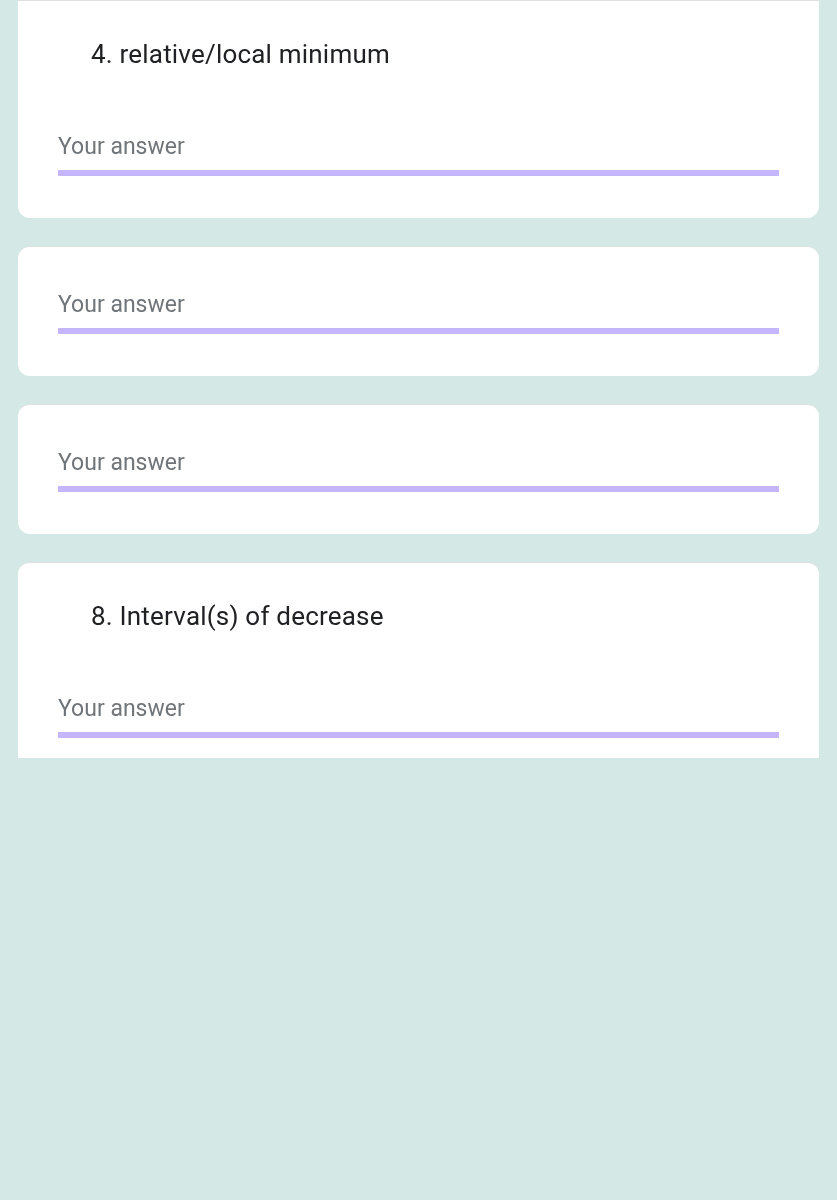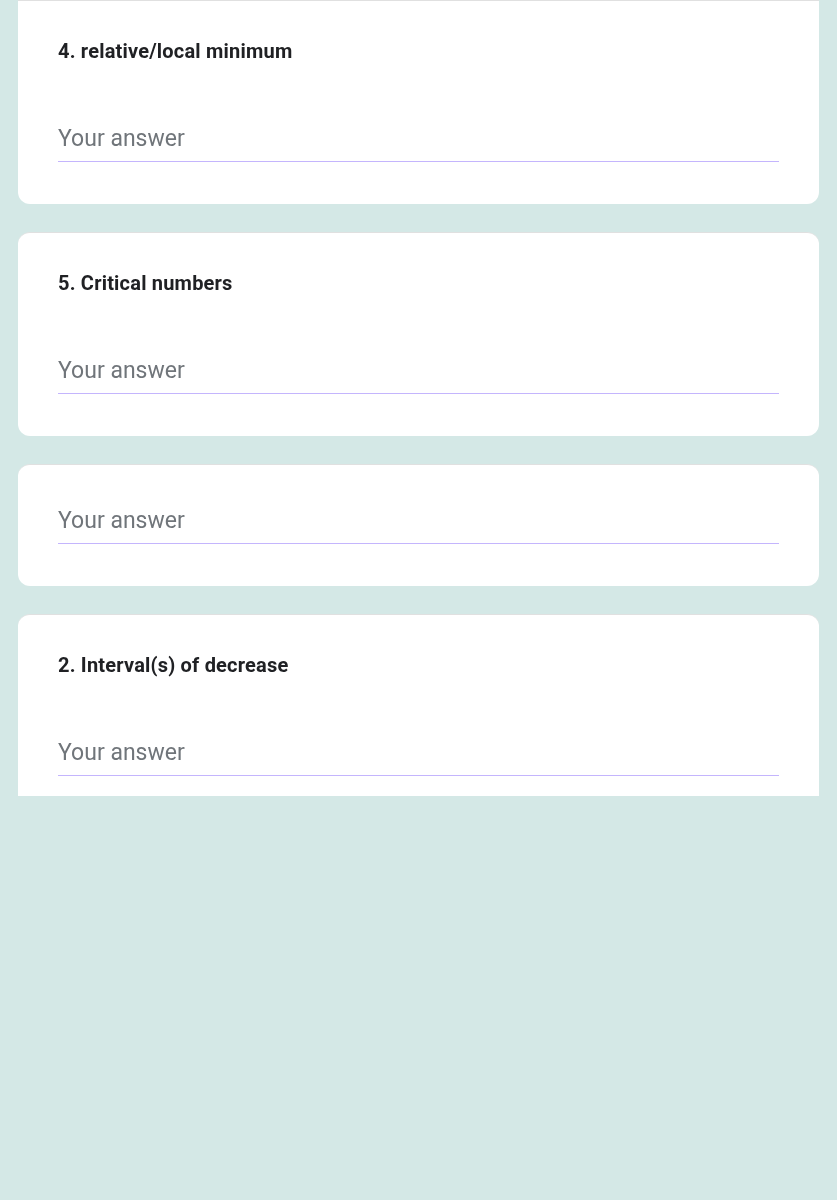--- a/index.html
+++ b/index.html
@@ -22,31 +22,32 @@
       border-radius: 12px;
       padding: 38px 40px 42px 40px;
       margin-bottom: 28px;
       border-top: 1px solid #e0e0e0;
     }
     .question-card:first-child {
       margin-top: 0;
       border-radius: 0 0 12px 12px;
     }
     .question-title {
-      font-size: 20px;
+      font-size: 26px;
       color: #202124;
-      font-weight: 700;
+      font-weight: 400;
       margin-bottom: 58px;
       letter-spacing: 0.2px;
+      margin-left: 33px;
     }
     .answer-input {
       width: 100%;
       border: none;
-      border-bottom: 1px solid #c4b5fd;
-      font-size: 20px;
+      border-bottom: 6px solid #c4b5fd;
+      font-size: 23px;
       color: #4c1d95;
       padding: 6px 0 10px 0;
       outline: none;
       font-family: inherit;
       background: transparent;
     }
     .answer-input::placeholder {
       color: #70757a;
       font-size: 23px;
     }
@@ -59,26 +60,25 @@
 <body>
 
 <div class="form-container">
 
   <div class="question-card">
     <div class="question-title">4. relative/local minimum</div>
     <input type="text" class="answer-input" placeholder="Your answer" style="">
   </div>
 
   <div class="question-card">
-    <div class="question-title">5. Critical numbers</div>
     <input type="text" class="answer-input" placeholder="Your answer" style="">
   </div>
 
   <div class="question-card">
     <input type="text" class="answer-input" placeholder="Your answer" style="">
   </div>
 
   <div class="question-card last-card">
-    <div class="question-title">2. Interval(s) of decrease</div>
+    <div class="question-title">8. Interval(s) of decrease</div>
     <input type="text" class="answer-input" placeholder="Your answer" style="">
   </div>
 
 </div>
 
 </body></html>

